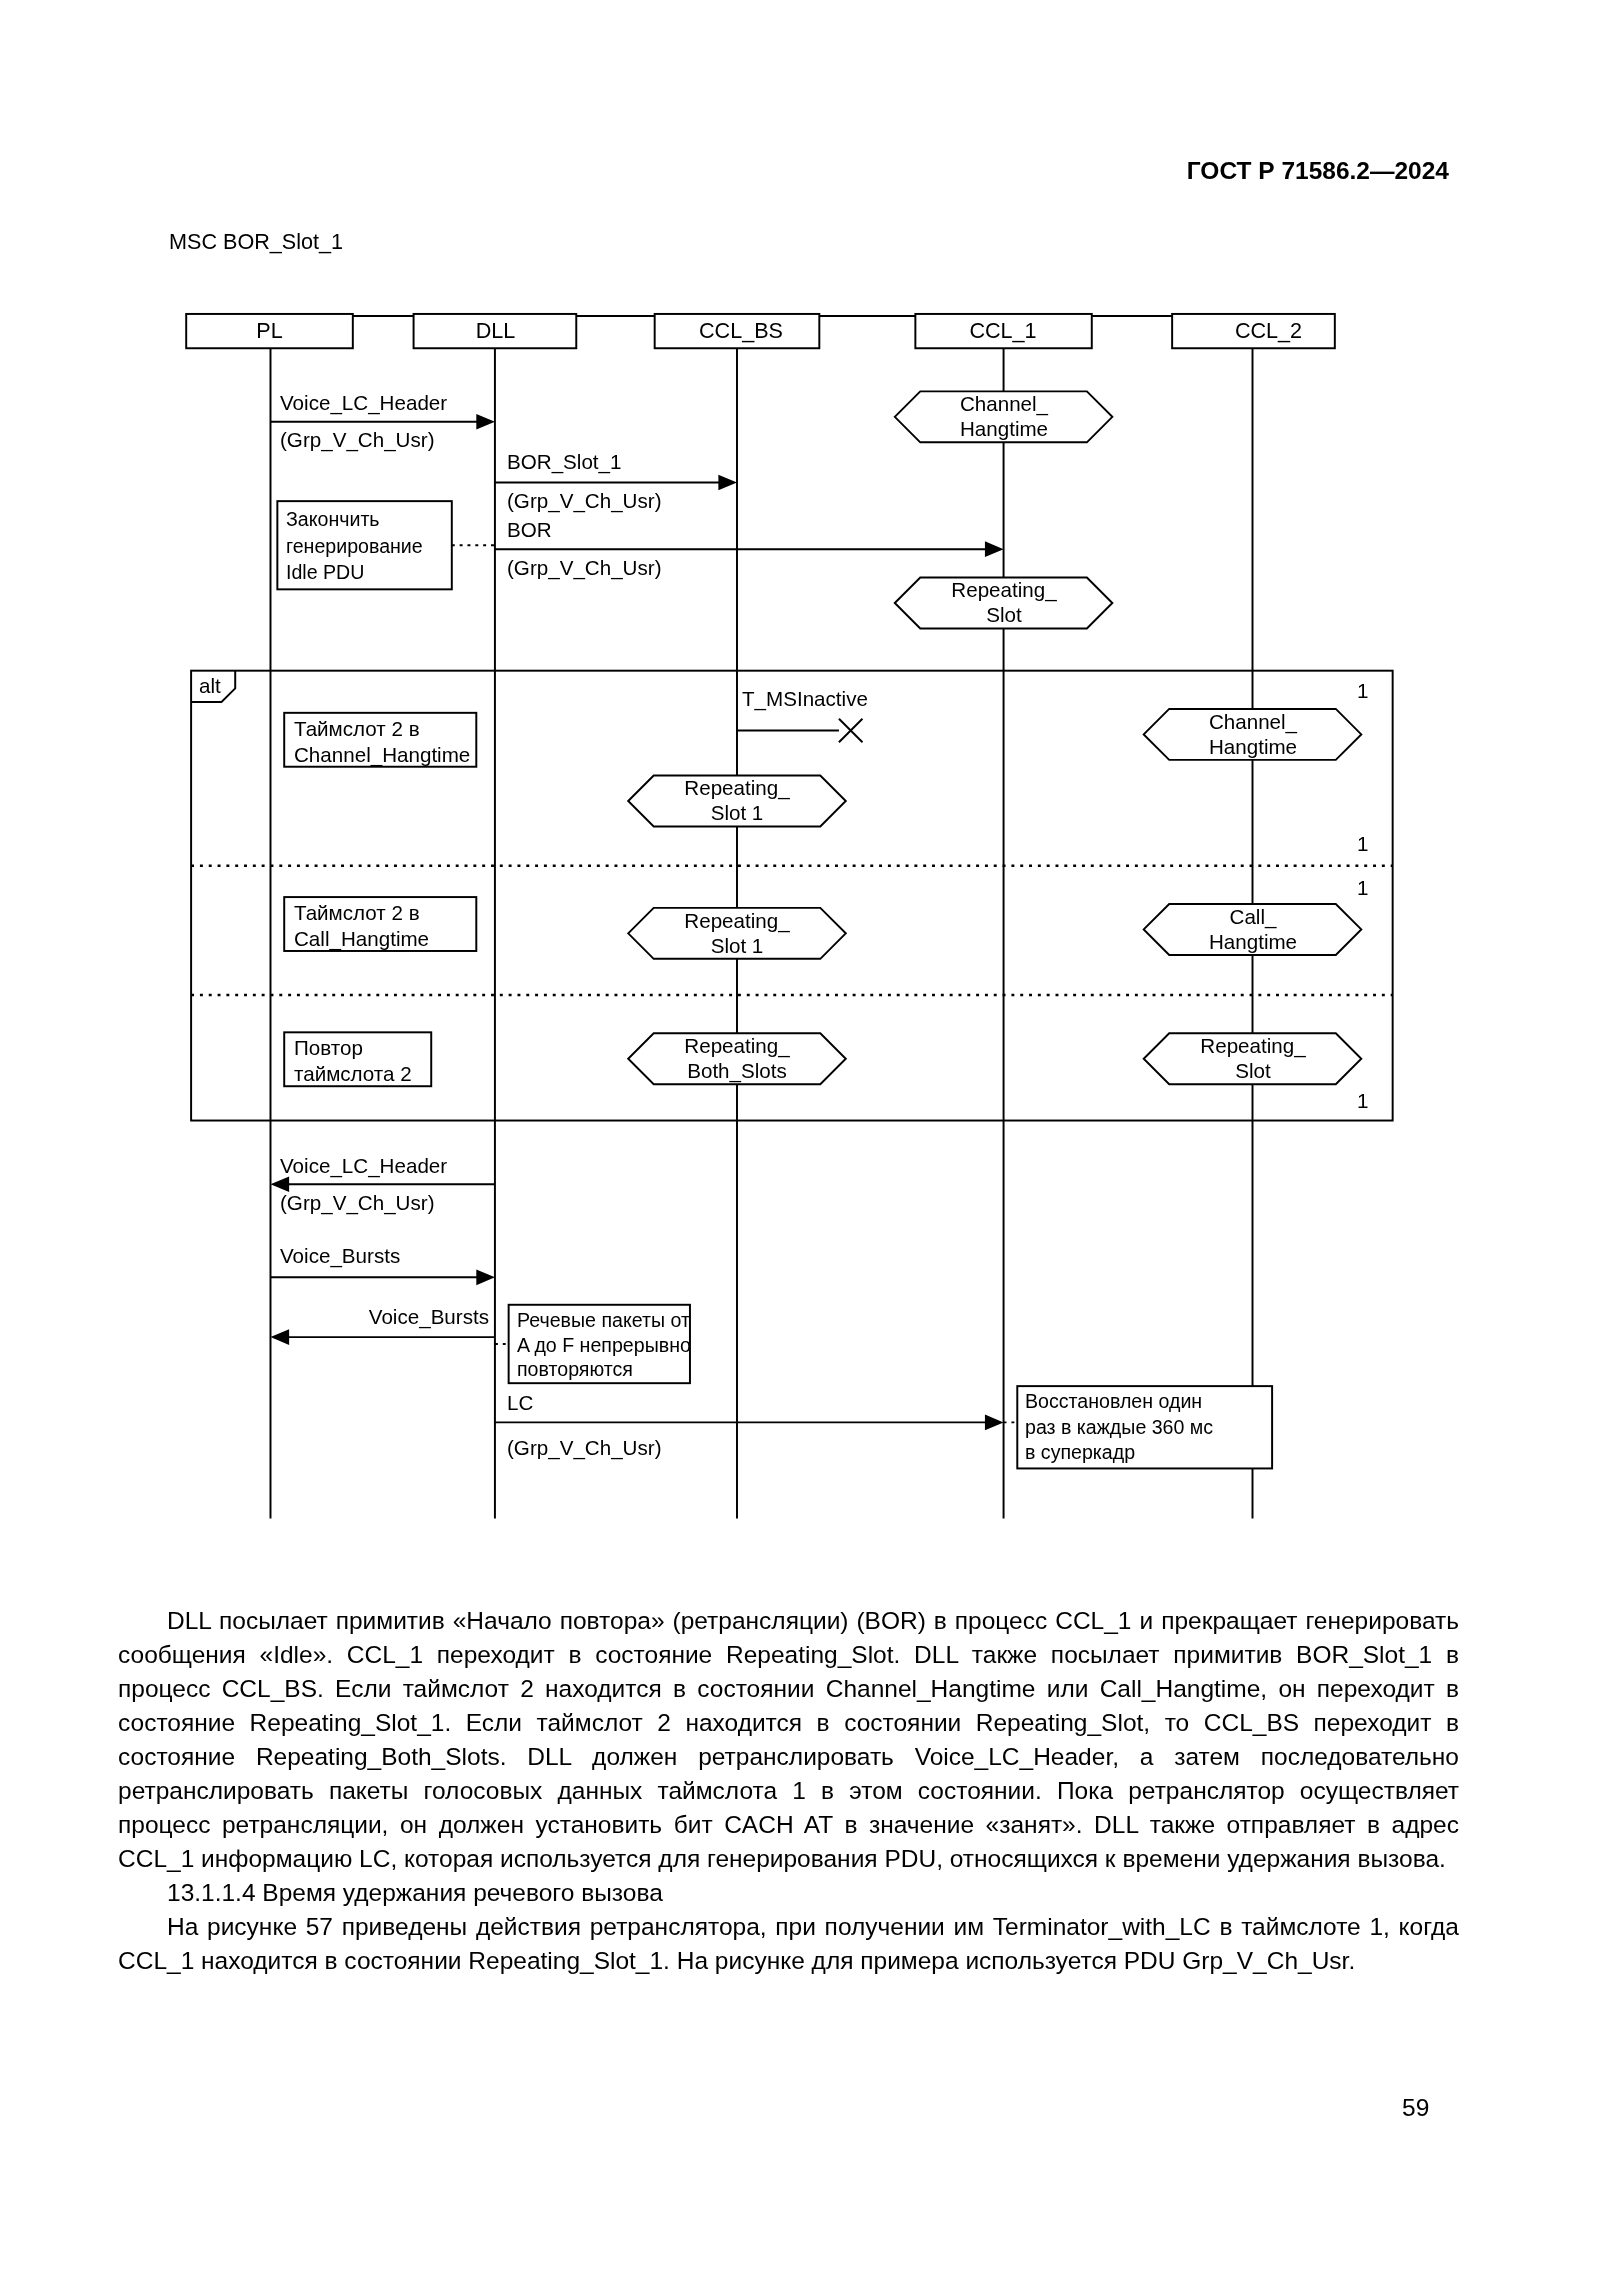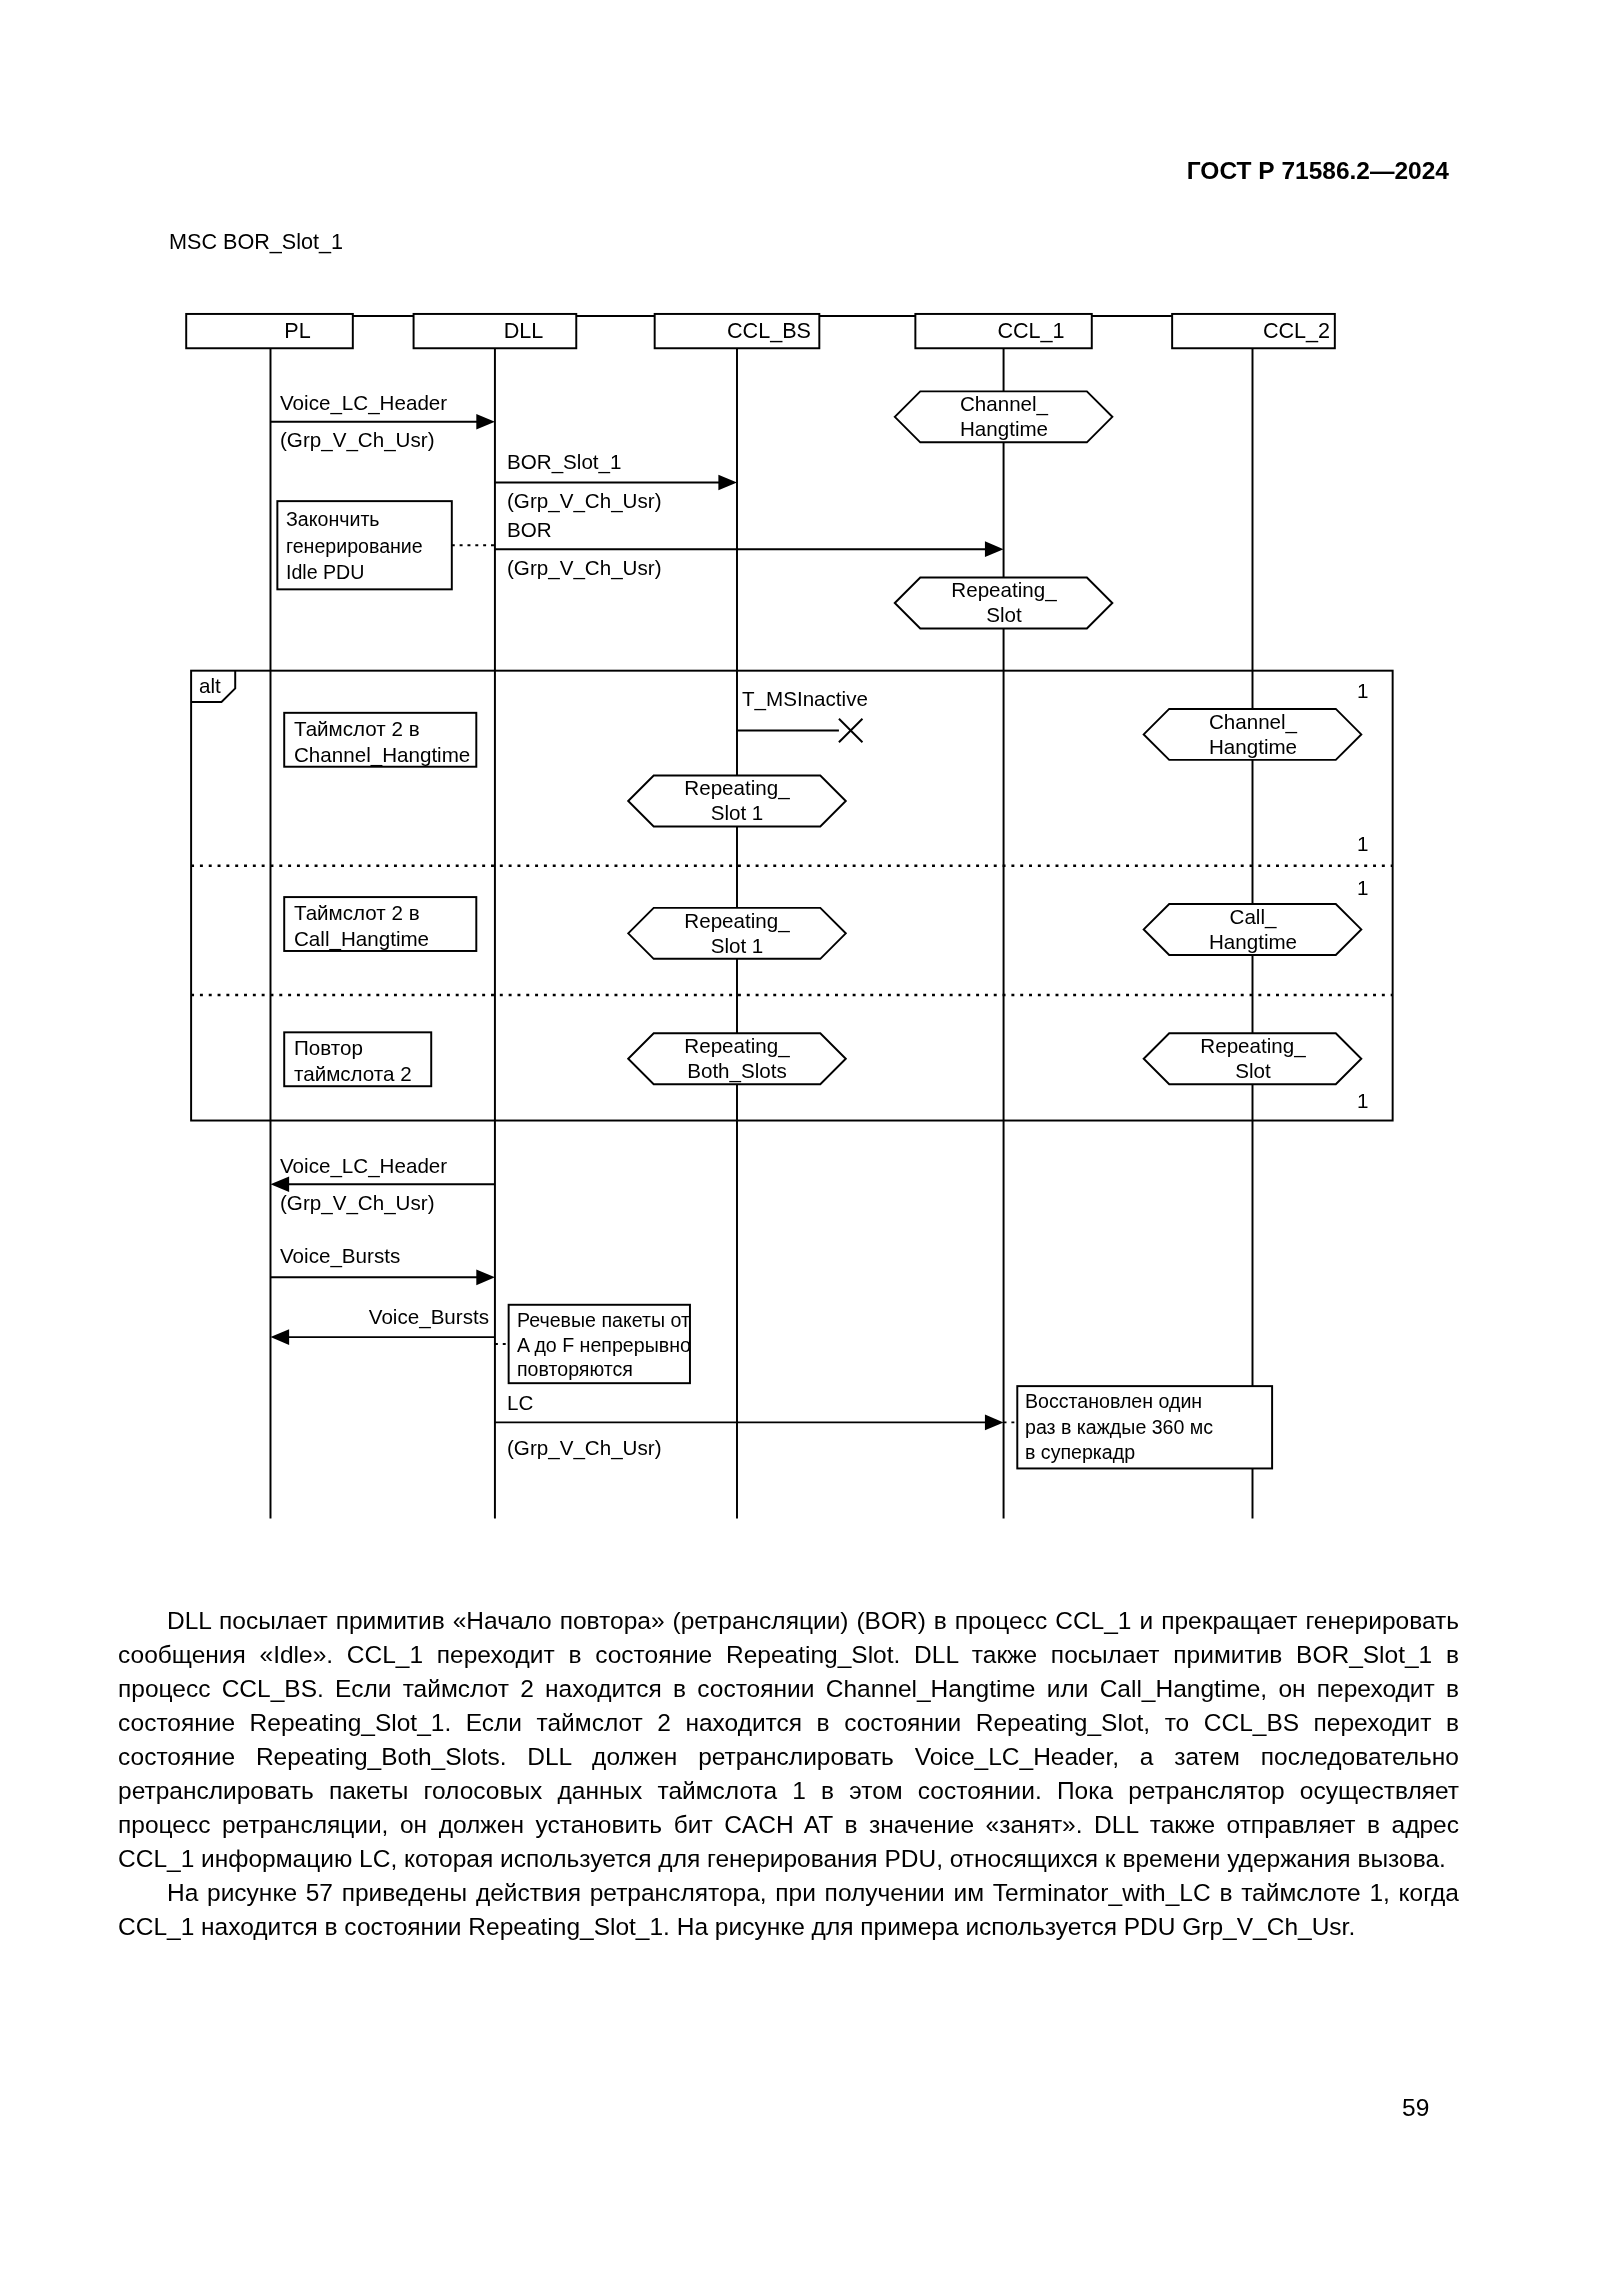--- a/index.html
+++ b/index.html
@@ -15,21 +15,21 @@
   svg .ln { stroke: #000; stroke-width: 2; fill: none; }
   svg .fillbox { stroke: #000; stroke-width: 2; fill: #ffffff; }
   svg .nofill { stroke: #000; stroke-width: 2; fill: none; }
   svg .head { fill: #000; stroke: none; }
   svg .dotted { stroke: #000; stroke-width: 2; stroke-dasharray: 3 5; fill: none; }
   svg .sep { stroke: #000; stroke-width: 2.5; stroke-dasharray: 3 6; fill: none; }
   .t { position: absolute; font-size: 20.6px; line-height: 25.5px; white-space: nowrap; color: #000; }
   .pre { white-space: pre-line; }
   .ctr { text-align: center; }
   .rt { text-align: right; }
-  .headlbl { font-size: 21.6px; line-height: 28px; text-align: center; padding-left: 28px; }
+  .headlbl { font-size: 21.6px; line-height: 28px; text-align: center; }
   .comment { font-size: 19.6px; }
   .doc-header { font-size: 24.5px; font-weight: bold; text-align: right; }
   .msc-title { font-size: 21.6px; }
   .caption { font-size: 24.5px; text-align: center; }
   .pagenum { font-size: 24.5px; }
   .body-block { width: 1341px; }
   .body-block p {
     margin: 0; font-size: 24.5px; line-height: 34px;
     text-align: justify; text-indent: 49px;
   }
@@ -174,19 +174,20 @@
   <div class="abs t pre comment" style="left:517px; top:1308px; line-height:24.5px;">Речевые пакеты от
 A до F непрерывно
 повторяются</div>
   <div class="abs t pre comment" style="left:1025px; top:1389px; line-height:25.5px;">Восстановлен один
 раз в каждые 360 мс
 в суперкадр</div>
 
 
   <div class="abs body-block" style="left:118px; top:1604px;">
     <p>DLL посылает примитив «Начало повтора» (ретрансляции) (BOR) в процесс CCL_1 и прекращает генерировать сообщения «Idle». CCL_1 переходит в состояние Repeating_Slot. DLL также посылает примитив BOR_Slot_1 в процесс CCL_BS. Если таймслот 2 находится в состоянии Channel_Hangtime или Call_Hangtime, он переходит в состояние Repeating_Slot_1. Если таймслот 2 находится в состоянии Repeating_Slot, то CCL_BS переходит в состояние Repeating_Both_Slots. DLL должен ретранслировать Voice_LC_Header, а затем последовательно ретранслировать пакеты голосовых данных таймслота 1 в этом состоянии. Пока ретранслятор осуществляет процесс ретрансляции, он должен установить бит CACH AT в значение «занят». DLL также отправляет в адрес CCL_1 информацию LC, которая используется для генерирования PDU, относящихся к времени удержания вызова.</p>
+    <p>13.1.1.4 Время удержания речевого вызова</p>
     <p>На рисунке 57 приведены действия ретранслятора, при получении им Terminator_with_LC в таймслоте 1, когда CCL_1 находится в состоянии Repeating_Slot_1. На рисунке для примера используется PDU Grp_V_Ch_Usr.</p>
   </div>
 
   <div class="abs pagenum" style="left:1402px; top:2094px;">59</div>
 
 </div>
 
 
 </body></html>

